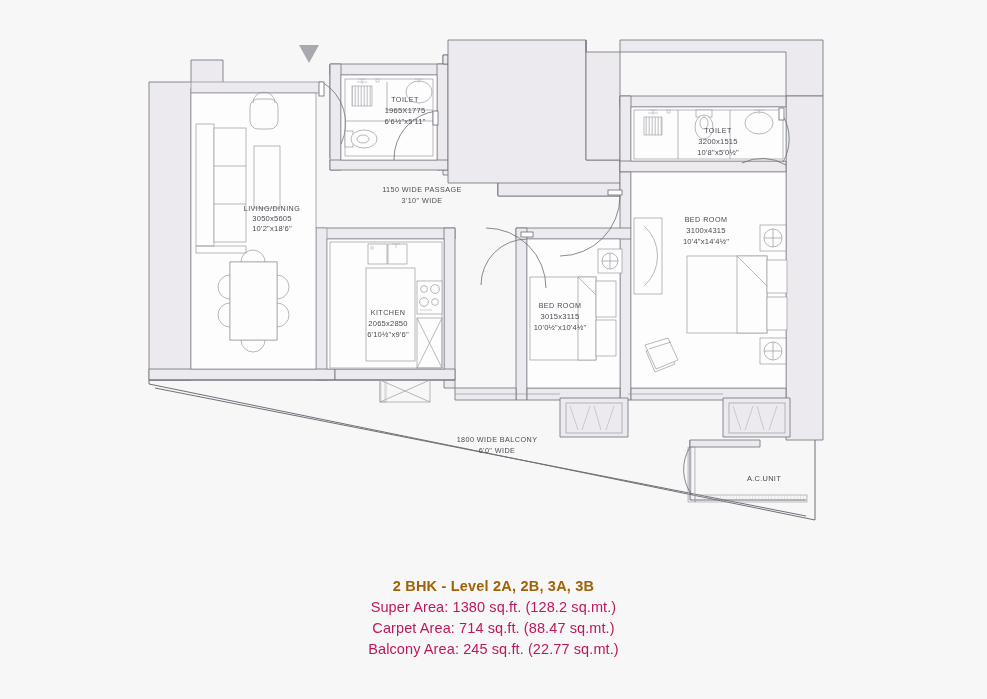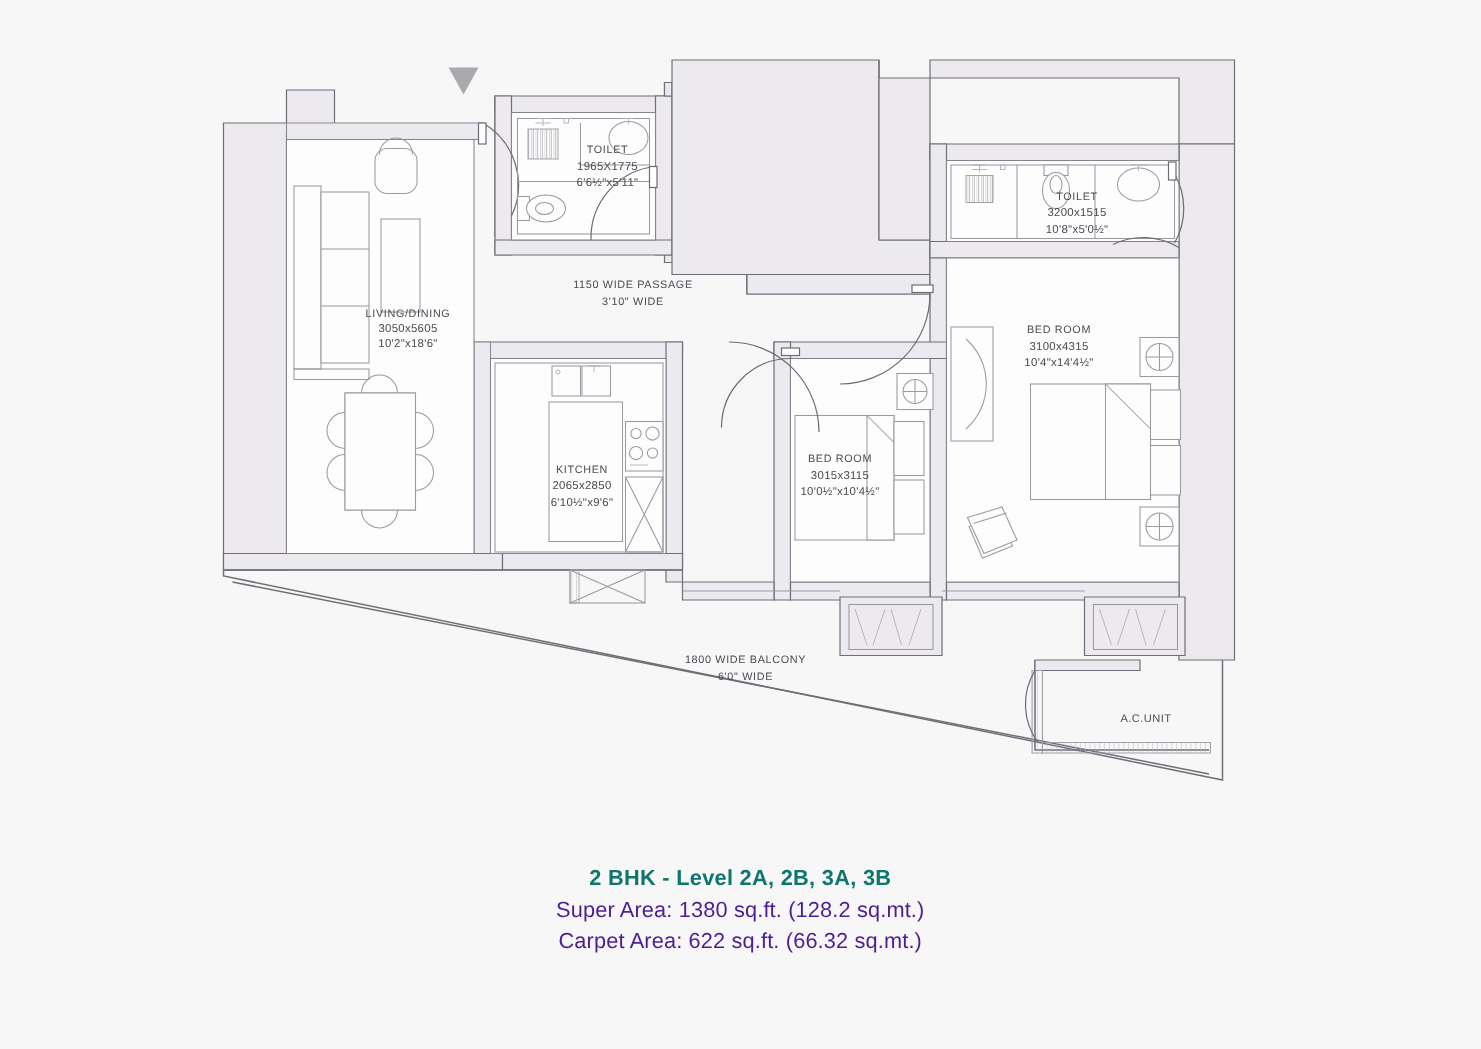--- a/index.html
+++ b/index.html
@@ -22,22 +22,22 @@
   .entry-mark{fill:#a9a9b0;}
   .lbl{font-family:"Liberation Sans",sans-serif;fill:#4a4a52;text-anchor:middle;}
   .lbl-name{font-size:7.2px;letter-spacing:.45px;}
   .lbl-dim{font-size:7.6px;letter-spacing:.2px;}
   .lbl-note{font-size:7.2px;letter-spacing:.45px;}
   .lbl-ac{font-size:7.4px;letter-spacing:.3px;}
   #caption{
     position:absolute;left:0;right:0;top:578px;text-align:center;
     color:#55555d;font-family:"Liberation Sans",sans-serif;
   }
-  #caption .cap-title{font-size:14.5px;font-weight:bold;letter-spacing:.2px;margin-bottom:3px;color:#0f766e;}
-  #caption .cap-line{font-size:14.5px;letter-spacing:.1px;line-height:21px;color:#4c1d95;}
+  #caption .cap-title{font-size:14.5px;font-weight:bold;letter-spacing:.2px;margin-bottom:3px;color:#a16207;}
+  #caption .cap-line{font-size:14.5px;letter-spacing:.1px;line-height:21px;color:#be185d;}
 </style>
 </head>
 <body>
 
 <div id="plan-root">
 
 <svg id="floorplan" viewBox="0 0 987 699">
   <defs>
     <pattern id="shwr" width="3" height="3" patternUnits="userSpaceOnUse">
       <path d="M0 0 L0 3 M1.5 0 L1.5 3" class="hatchline"></path>
@@ -353,16 +353,17 @@
       <text class="lbl lbl-note" x="497" y="442">1800 WIDE BALCONY</text>
       <text class="lbl lbl-note" x="497" y="453">6'0" WIDE</text>
     </g>
     <text class="lbl lbl-ac" x="764" y="481">A.C.UNIT</text>
   </g>
 </svg>
 
 <div id="caption">
   <div class="cap-title">2 BHK - Level 2A, 2B, 3A, 3B</div>
   <div class="cap-line">Super Area: 1380 sq.ft. (128.2 sq.mt.)</div>
-  <div class="cap-line">Carpet Area: 622 sq.ft. (66.32 sq.mt.)</div>
+  <div class="cap-line">Carpet Area: 714 sq.ft. (88.47 sq.mt.)</div>
+  <div class="cap-line">Balcony Area: 245 sq.ft. (22.77 sq.mt.)</div>
 </div>
 
 </div>
 
 </body></html>

